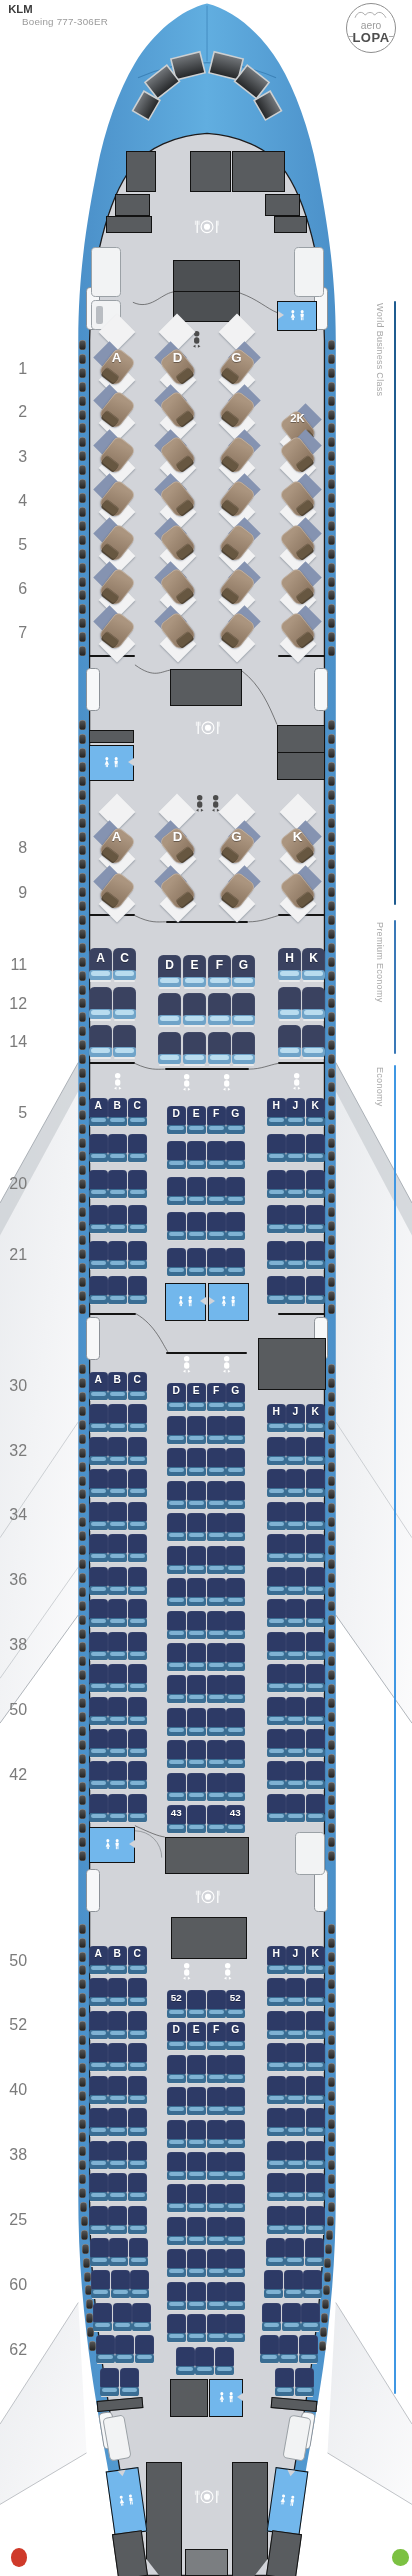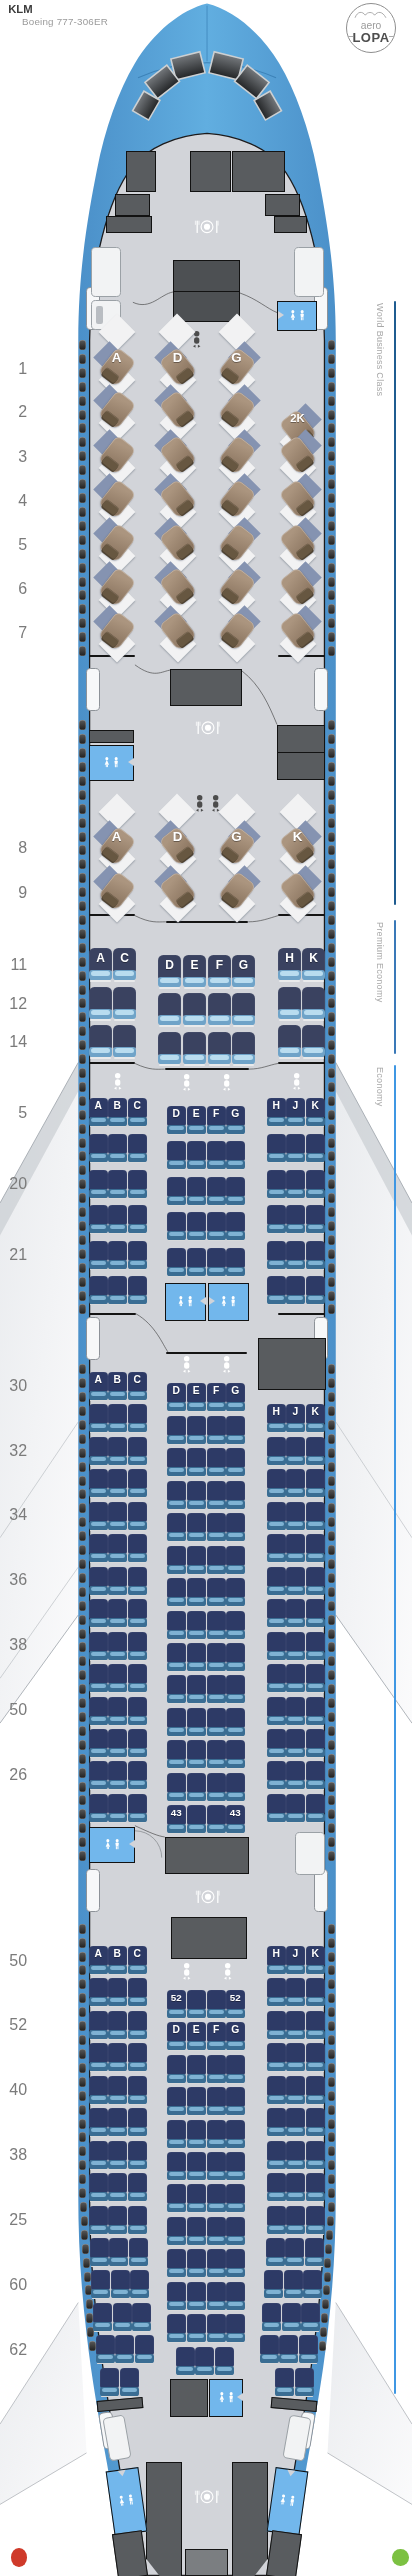--- a/index.html
+++ b/index.html
@@ -3115,21 +3115,21 @@
       <div class="rownum" style="top:1033px">14</div>
       <div class="rownum" style="top:1104px">5</div>
       <div class="rownum" style="top:1175px">20</div>
       <div class="rownum" style="top:1246px">21</div>
       <div class="rownum" style="top:1377px">30</div>
       <div class="rownum" style="top:1442px">32</div>
       <div class="rownum" style="top:1506px">34</div>
       <div class="rownum" style="top:1571px">36</div>
       <div class="rownum" style="top:1636px">38</div>
       <div class="rownum" style="top:1701px">50</div>
-      <div class="rownum" style="top:1766px">26</div>
+      <div class="rownum" style="top:1766px">42</div>
       <div class="rownum" style="top:1952px">50</div>
       <div class="rownum" style="top:2016px">52</div>
       <div class="rownum" style="top:2081px">40</div>
       <div class="rownum" style="top:2146px">38</div>
       <div class="rownum" style="top:2211px">25</div>
       <div class="rownum" style="top:2276px">60</div>
       <div class="rownum" style="top:2341px">62</div>
       <div class="classline" style="top:301px;height:604px;background:#1f5c90"></div>
       <div class="classlabel" style="top:303px">World Business Class</div>
       <div class="classline" style="top:920px;height:134px;background:#3a79b8"></div>

